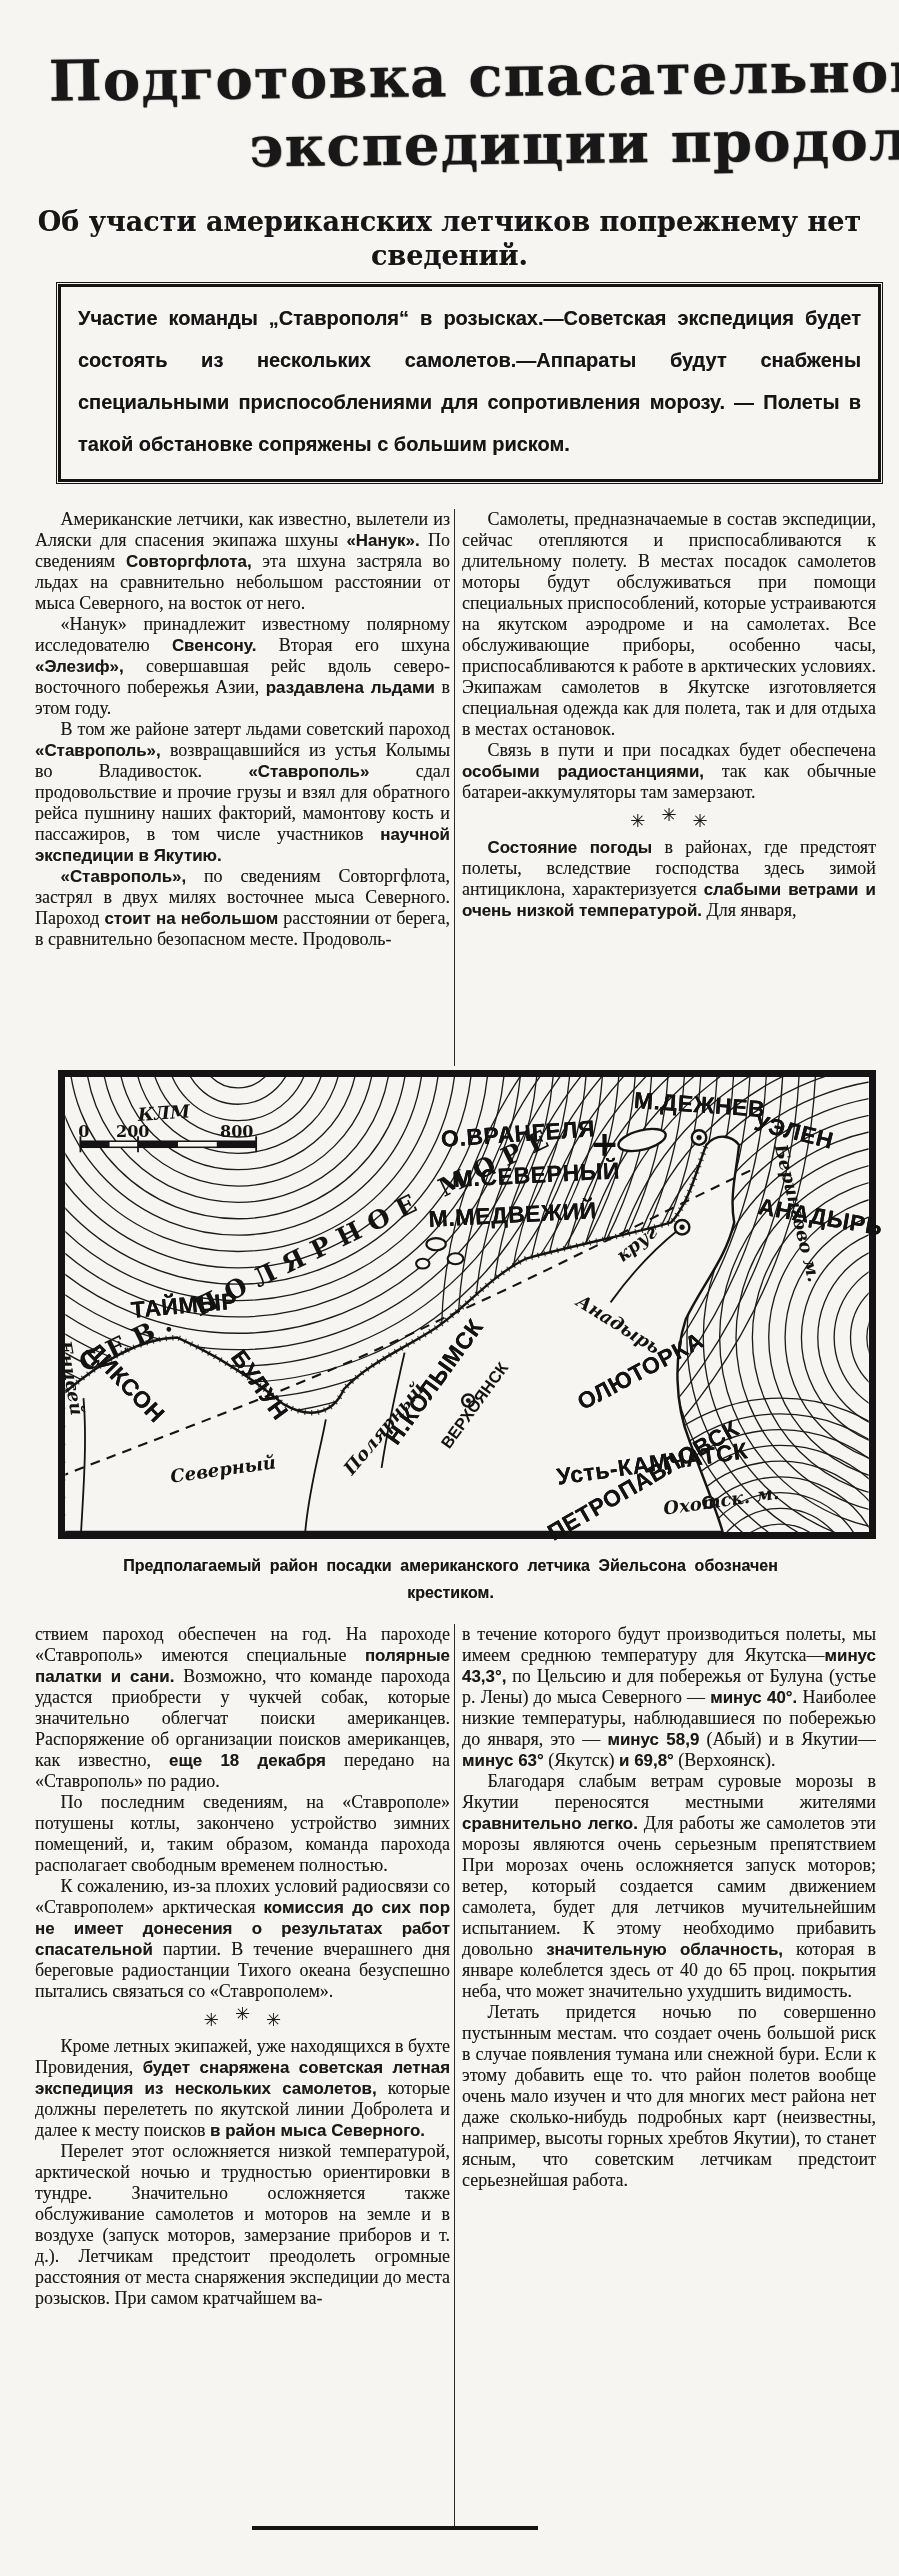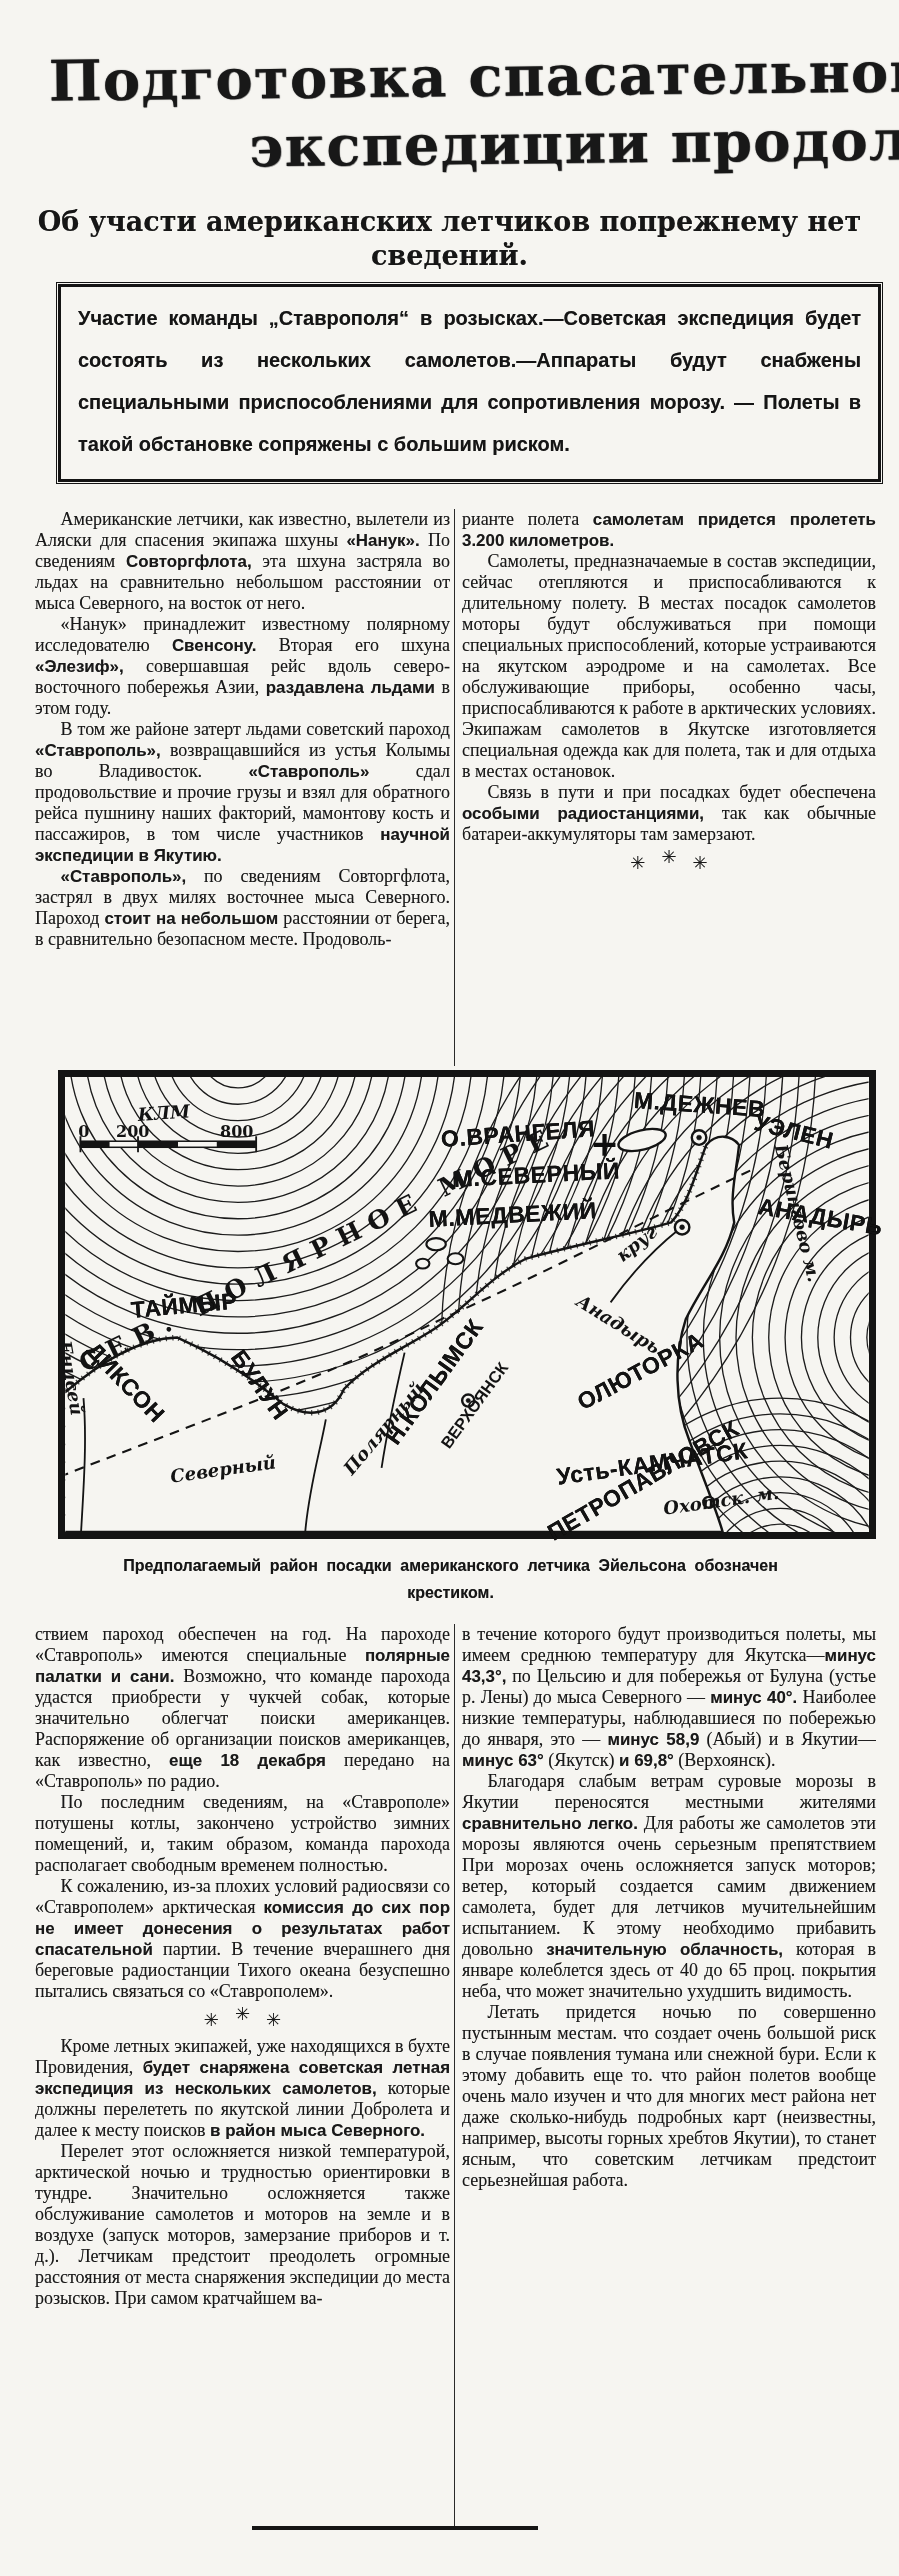--- a/index.html
+++ b/index.html
@@ -79,28 +79,28 @@
 
   <div class="cols" id="cols-top">
     <div class="col col-l">
         <div class="para"><span>Американские летчики, как известно, вылетели из Аляски для спасения экипажа шхуны </span><span class="b">«Нанук».</span><span> По сведениям </span><span class="b">Совторгфлота,</span><span> эта шхуна застряла во льдах на сравнительно небольшом расстоянии от мыса Северного, на восток от него.</span></div>
         <div class="para"><span>«Нанук» принадлежит известному полярному исследователю </span><span class="b">Свенсону.</span><span> Вторая его шхуна </span><span class="b">«Элезиф»,</span><span> совершавшая рейс вдоль северо-восточного побережья Азии, </span><span class="b">раздавлена льдами</span><span> в этом году.</span></div>
         <div class="para"><span>В том же районе затерт льдами советский пароход </span><span class="b">«Ставрополь»,</span><span> возвращавшийся из устья Колымы во Владивосток. </span><span class="b">«Ставрополь»</span><span> сдал продовольствие и прочие грузы и взял для обратного рейса пушнину наших факторий, мамонтову кость и пассажиров, в том числе участников </span><span class="b">научной экспедиции в Якутию.</span></div>
         <div class="para"><span class="b">«Ставрополь»,</span><span> по сведениям Совторгфлота, застрял в двух милях восточнее мыса Северного. Пароход </span><span class="b">стоит на небольшом</span><span> расстоянии от берега, в сравнительно безопасном месте. Продоволь-</span></div>
       </div>
     <div class="colrule"></div>
     <div class="col col-r">
-        <div class="para noind"><span>рианте полета </span><span class="b">самолетам придется пролететь 3.200 километров.</span></div>
         <div class="para"><span>Самолеты, предназначаемые в состав экспедиции, сейчас отепляются и приспосабливаются к длительному полету. В местах посадок самолетов моторы будут обслуживаться при помощи специальных приспособлений, которые устраиваются на якутском аэродроме и на самолетах. Все обслуживающие приборы, особенно часы, приспосабливаются к работе в арктических условиях. Экипажам самолетов в Якутске изготовляется специальная одежда как для полета, так и для отдыха в местах остановок.</span></div>
         <div class="para"><span>Связь в пути и при посадках будет обеспечена </span><span class="b">особыми радиостанциями,</span><span> так как обычные батареи-аккумуляторы там замерзают.</span></div>
         <div class="stars">
           <span>✳</span>
           <span>✳</span>
           <span>✳</span>
         </div>
+        <div class="para"><span class="b">Состояние погоды</span><span> в районах, где предстоят полеты, вследствие господства здесь зимой антициклона, характеризуется </span><span class="b">слабыми ветрами и очень низкой температурой.</span><span> Для января,</span></div>
       </div>
   </div>
 
   <div id="map">
     <svg id="map-svg" width="804" height="455" viewBox="0 0 1326 751">
       <defs>
           <clipPath id="mclip">
             <rect x="0" y="0" width="1326" height="751"></rect>
           </clipPath>
         </defs>

